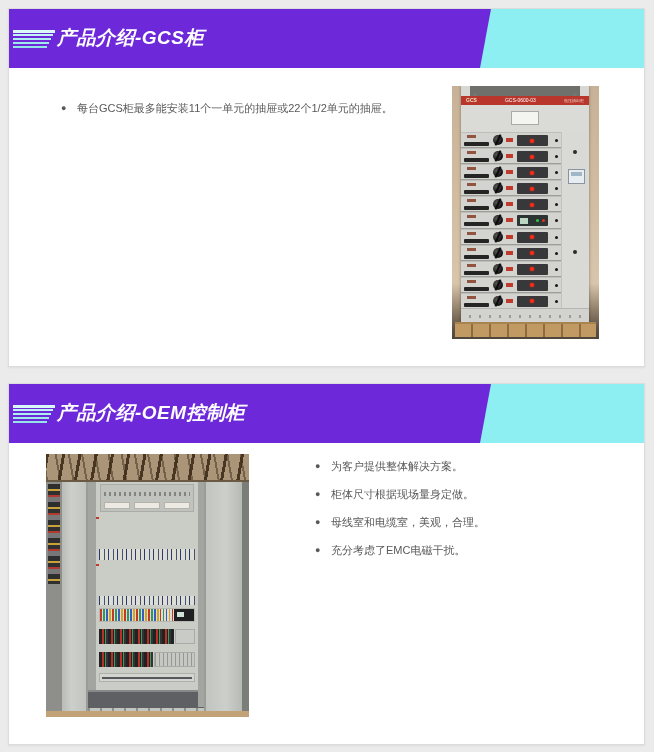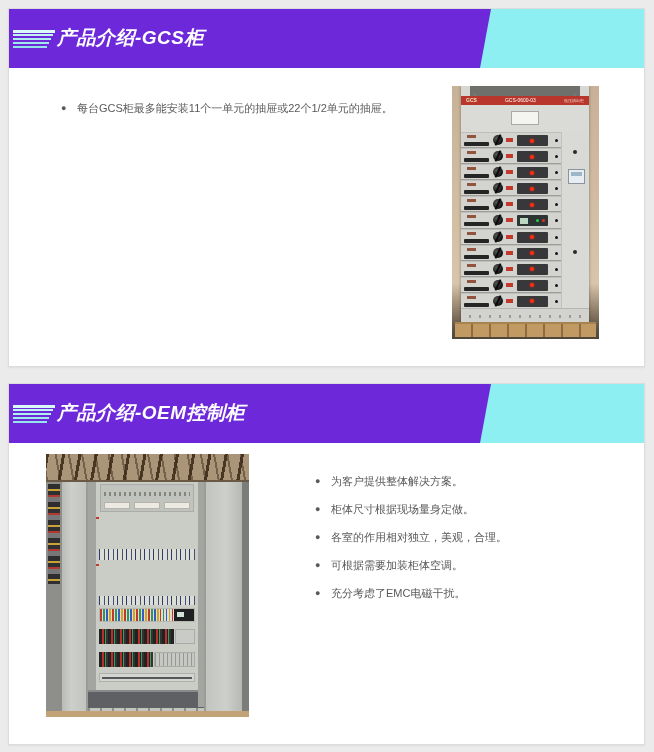--- a/index.html
+++ b/index.html
@@ -19,21 +19,21 @@
   .stripes i:nth-child(4){width:36px;background:#9fe9eb;}
   .stripes i:nth-child(5){width:34px;background:#93e5e7;}
   .hd{position:absolute;left:48px;top:19px;margin:0;font-size:19px;line-height:20px;font-weight:bold;color:#fff;letter-spacing:.5px;white-space:nowrap;}
   
   ul.bullets{margin:0;padding:0;list-style:none;position:absolute;}
   ul.bullets li{position:relative;padding-left:16px;color:#595959;font-size:11px;}
   ul.bullets li::before{content:"●";position:absolute;left:0;top:0;font-size:9px;color:#595959;}
   .b1{left:52px;top:84px;width:390px;}
   .b1 li{line-height:31px;margin-bottom:5px;}
   .b1 li::before{top:1px;line-height:31px;}
-  .b2{left:306px;top:87px;width:310px;}
+  .b2{left:306px;top:72px;width:310px;}
   .b2 li{line-height:20px;margin-bottom:8px;white-space:nowrap;}
   .b2 li::before{top:0;line-height:20px;}
   
   figure{margin:0;}
   .photo1{position:absolute;left:443px;top:77px;width:147px;height:253px;overflow:hidden;
     background:linear-gradient(180deg,#c7b298 0%,#d2bda2 45%,#d8c5ab 78%,#8d7c67 89%,#5d5144 96%,#4f463b 100%);}
   .cab{position:absolute;left:9px;top:0;width:128px;height:238px;background:#d7d7d3;box-shadow:0 0 3px rgba(0,0,0,.35);}
   .cab-top{position:absolute;top:0;left:9px;right:9px;height:10px;background:#6f6f6b;}
   .eye{position:absolute;top:7px;width:4px;height:4px;border-radius:50%;background:#77776f;}
   .eye.l{left:12px;} .eye.r{right:12px;}
@@ -320,19 +320,18 @@
       </div>
       <div class="rframe"></div>
       <div class="rdoor"></div>
       <div class="redge"></div>
       <div class="floor"></div>
     </figure>
 
     <ul class="bullets b2">
       <li>为客户提供整体解决方案。</li>
       <li>柜体尺寸根据现场量身定做。</li>
-      <li>各室的作用相对独立，美观，合理。</li>
-      <li>可根据需要加装柜体空调。</li>
+      <li>母线室和电缆室，美观，合理。</li>
       <li>充分考虑了EMC电磁干扰。</li>
     </ul>
   </section>
 
 </div>
 
 </body></html>

